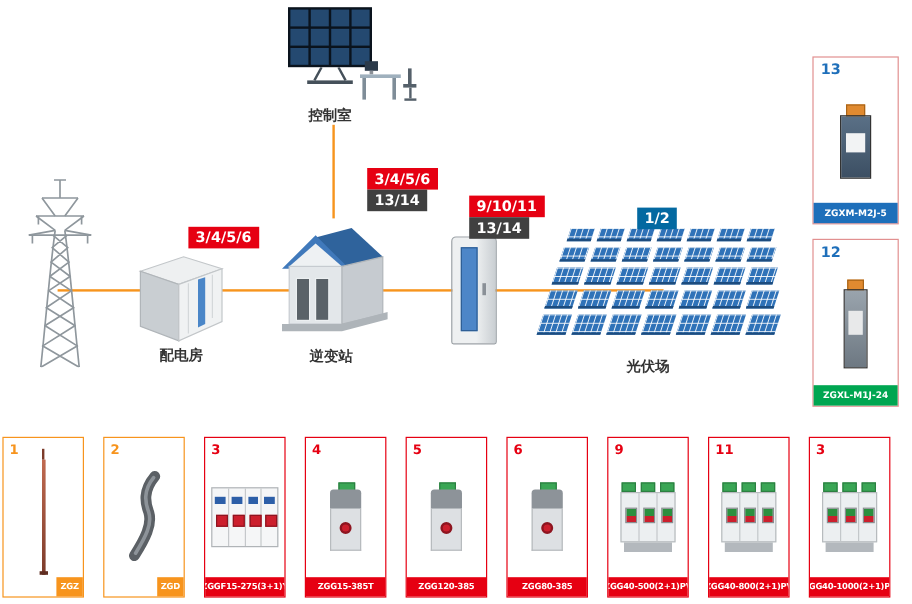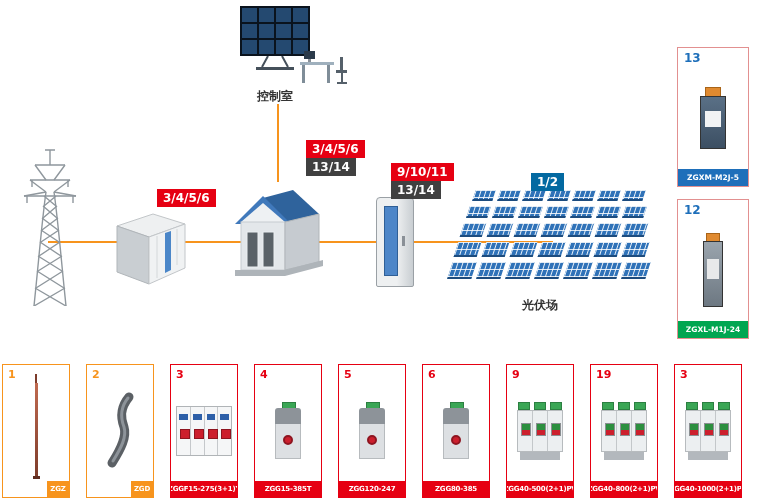--- a/index.html
+++ b/index.html
@@ -256,20 +256,22 @@
         <div class="pv-panel"></div>
         <div class="pv-panel"></div>
         <div class="pv-panel"></div>
         <div class="pv-panel"></div>
         <div class="pv-panel"></div>
         <div class="pv-panel"></div>
       </div>
     </div>
 
   <div class="node-label" style="left:230px;top:88px;">控制室</div>
+  <div class="node-label" style="left:106px;top:288px;">配电房</div>
+  <div class="node-label" style="left:231px;top:289px;">逆变站</div>
   <div class="node-label" style="left:495px;top:297px;">光伏场</div>
 
   <div class="tag red" style="left:157px;top:189px;">3/4/5/6</div>
   <div class="tag red" style="left:306px;top:140px;">3/4/5/6</div>
   <div class="tag blue" style="left:306px;top:158px;">13/14</div>
   <div class="tag red" style="left:391px;top:163px;">9/10/11</div>
   <div class="tag blue" style="left:391px;top:181px;">13/14</div>
   <div class="tag orange" style="left:531px;top:173px;">1/2</div>
 
   <div class="sidebox" style="top:47px;">
@@ -343,21 +345,21 @@
   <div class="card red" style="left:338px;">
     <div class="num">5</div>
     <div class="visual">
       <div class="spd-single">
           <div class="term"></div>
           <div class="head"></div>
           <div class="body"></div>
           <div class="dot"></div>
         </div>
     </div>
-    <div class="label">ZGG120-247</div>
+    <div class="label">ZGG120-385</div>
   </div>
 
   <div class="card red" style="left:422px;">
     <div class="num">6</div>
     <div class="visual">
       <div class="spd-single">
           <div class="term"></div>
           <div class="head"></div>
           <div class="body"></div>
           <div class="dot"></div>
@@ -380,21 +382,21 @@
             <div class="pole"></div>
             <div class="pole"></div>
           </div>
         <div class="base"></div>
       </div>
     </div>
     <div class="label">ZGG40-500(2+1)PV</div>
   </div>
 
   <div class="card red" style="left:590px;">
-    <div class="num">19</div>
+    <div class="num">11</div>
     <div class="visual">
       <div class="spd-triple">
         <div class="caps">
             <div class="cap"></div>
             <div class="cap"></div>
             <div class="cap"></div>
           </div>
         <div class="tbody">
             <div class="pole"></div>
             <div class="pole"></div>

